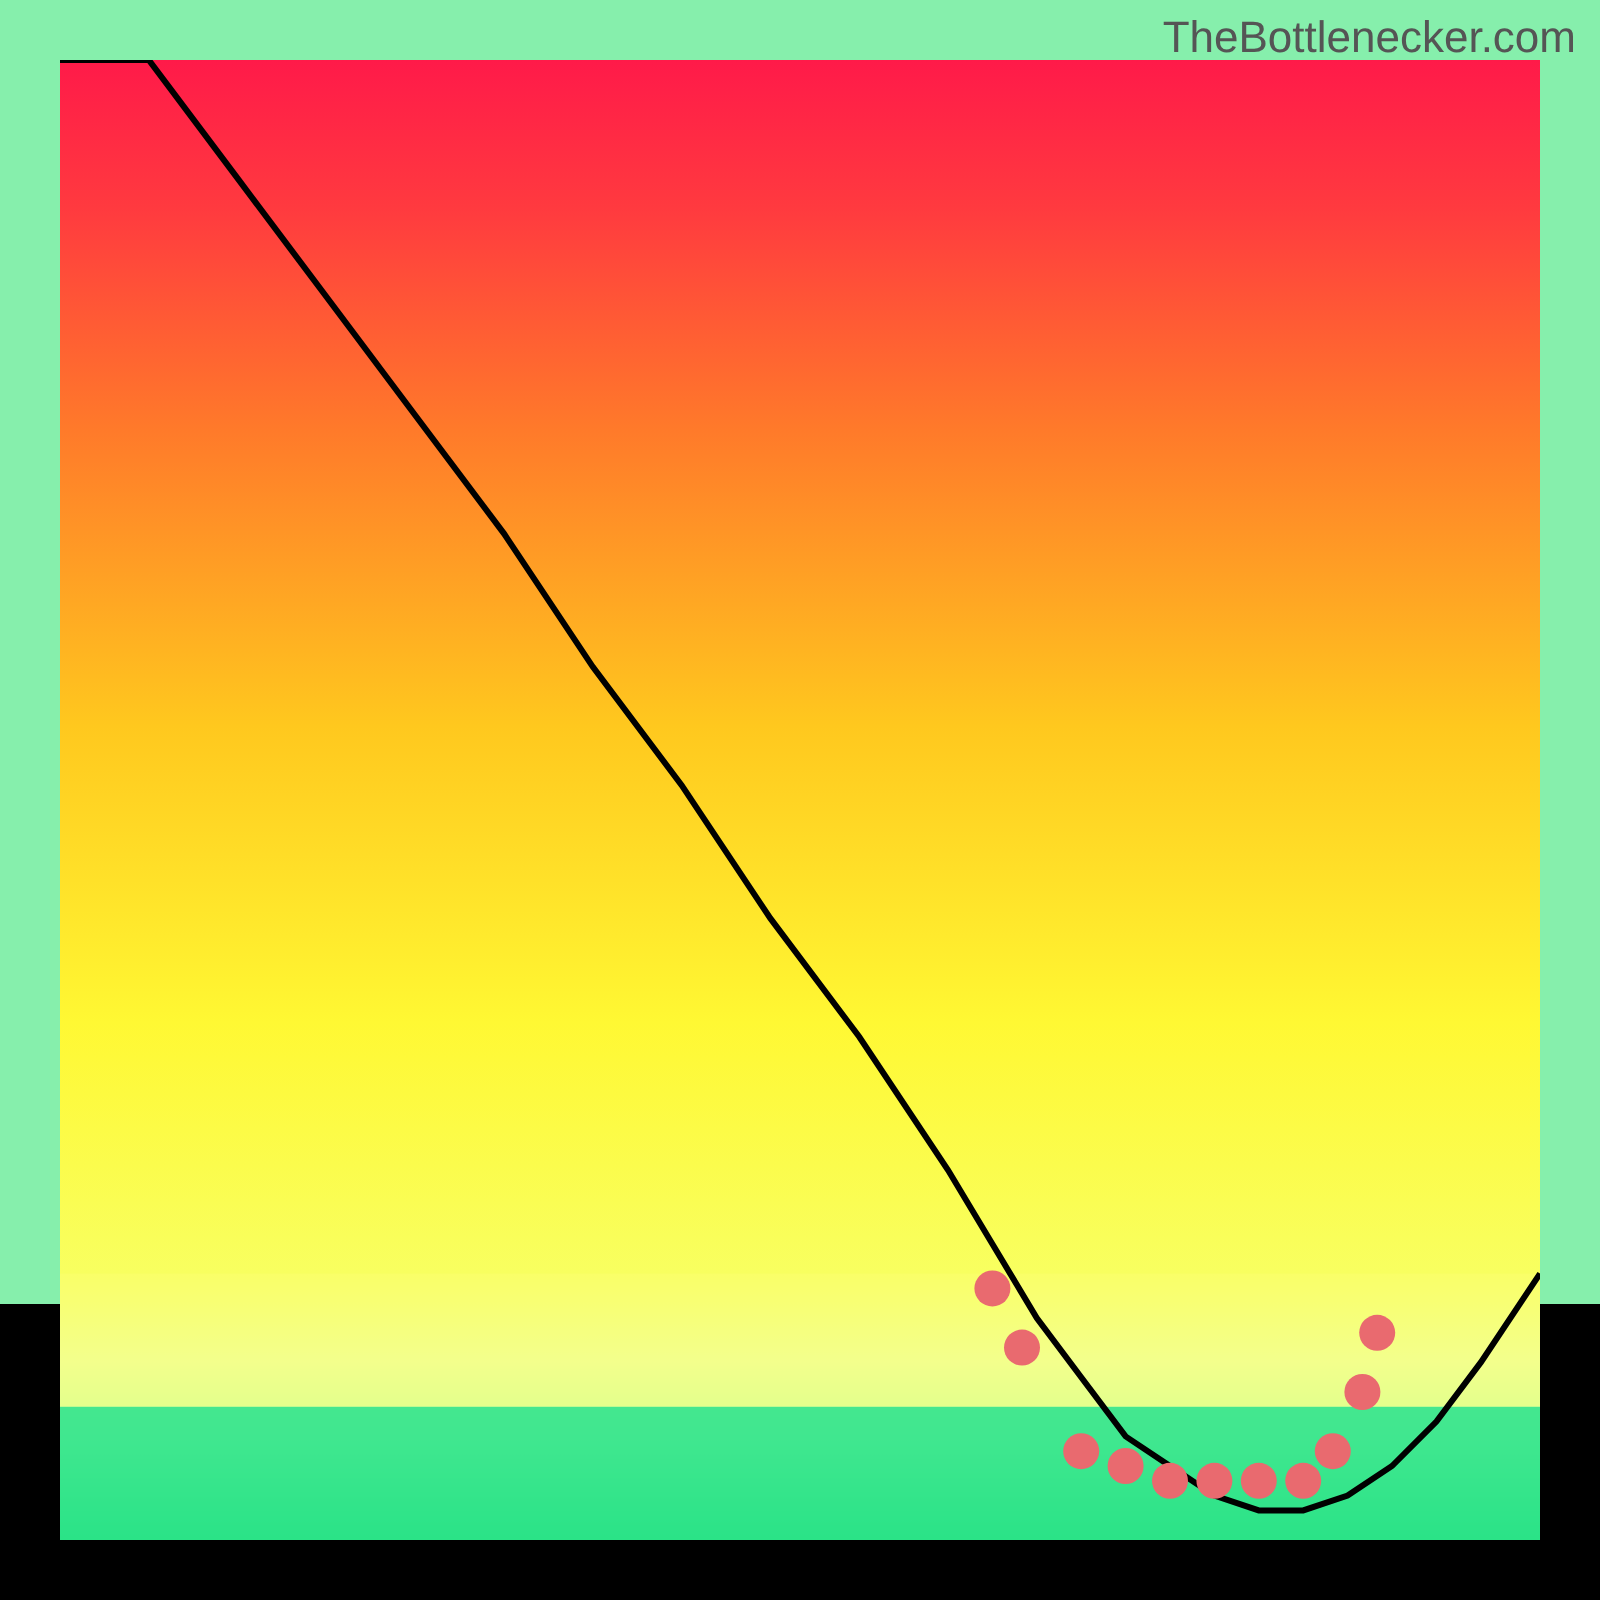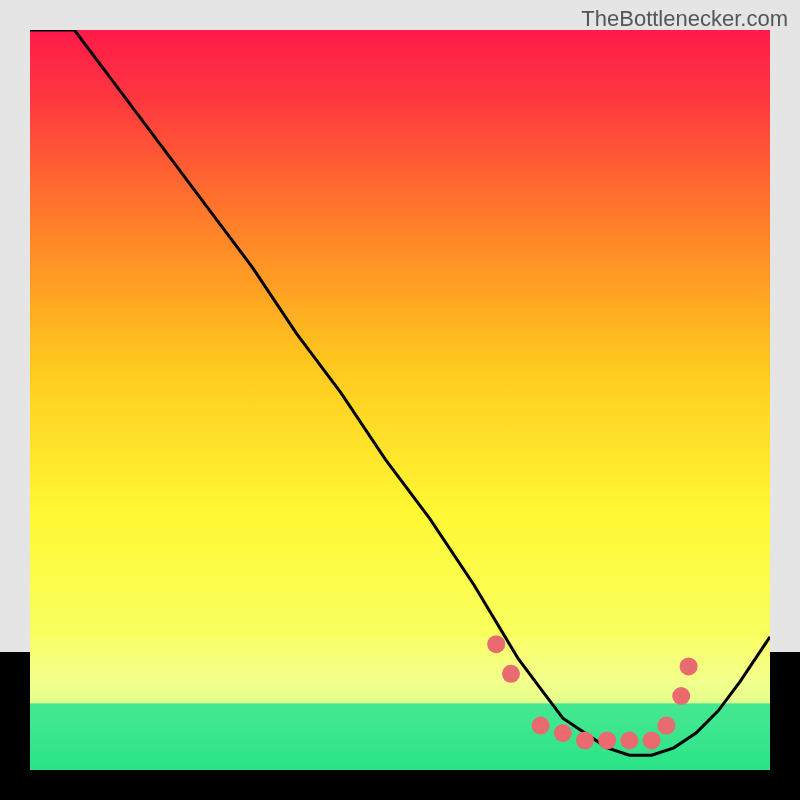--- a/index.html
+++ b/index.html
@@ -7,21 +7,21 @@
     padding: 0;
     background: #000;
     width: 800px;
     height: 800px;
     position: relative;
     font-family: Arial, sans-serif;
   }
   .outer {
     width: 800px;
     height: 652px;
-    background: #e5e5e5;
+    background: #86efac;
     position: relative;
   }
   .watermark {
     position: absolute;
     top: 6px;
     right: 12px;
     color: #555;
     font-size: 22px;
     font-weight: 500;
     z-index: 50;

